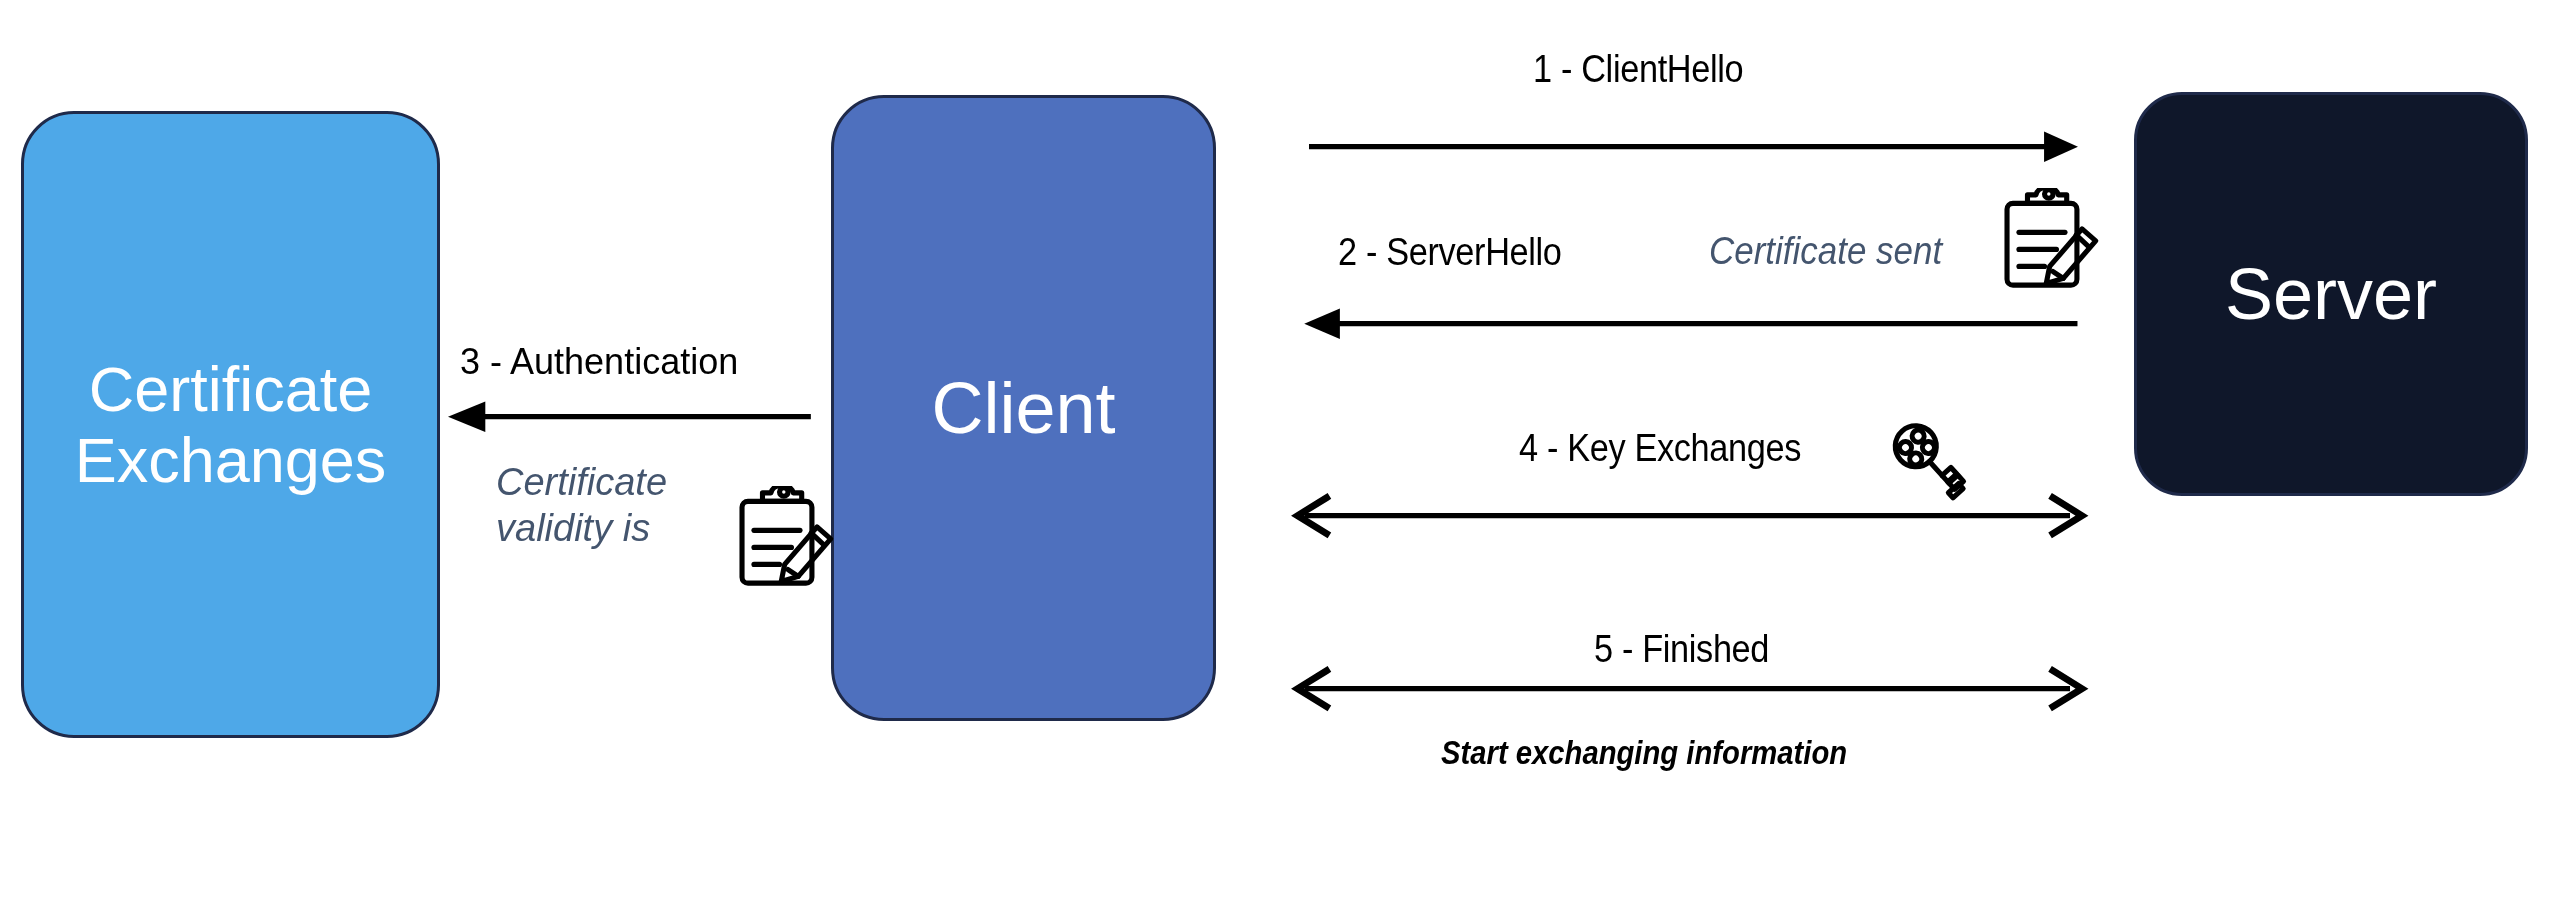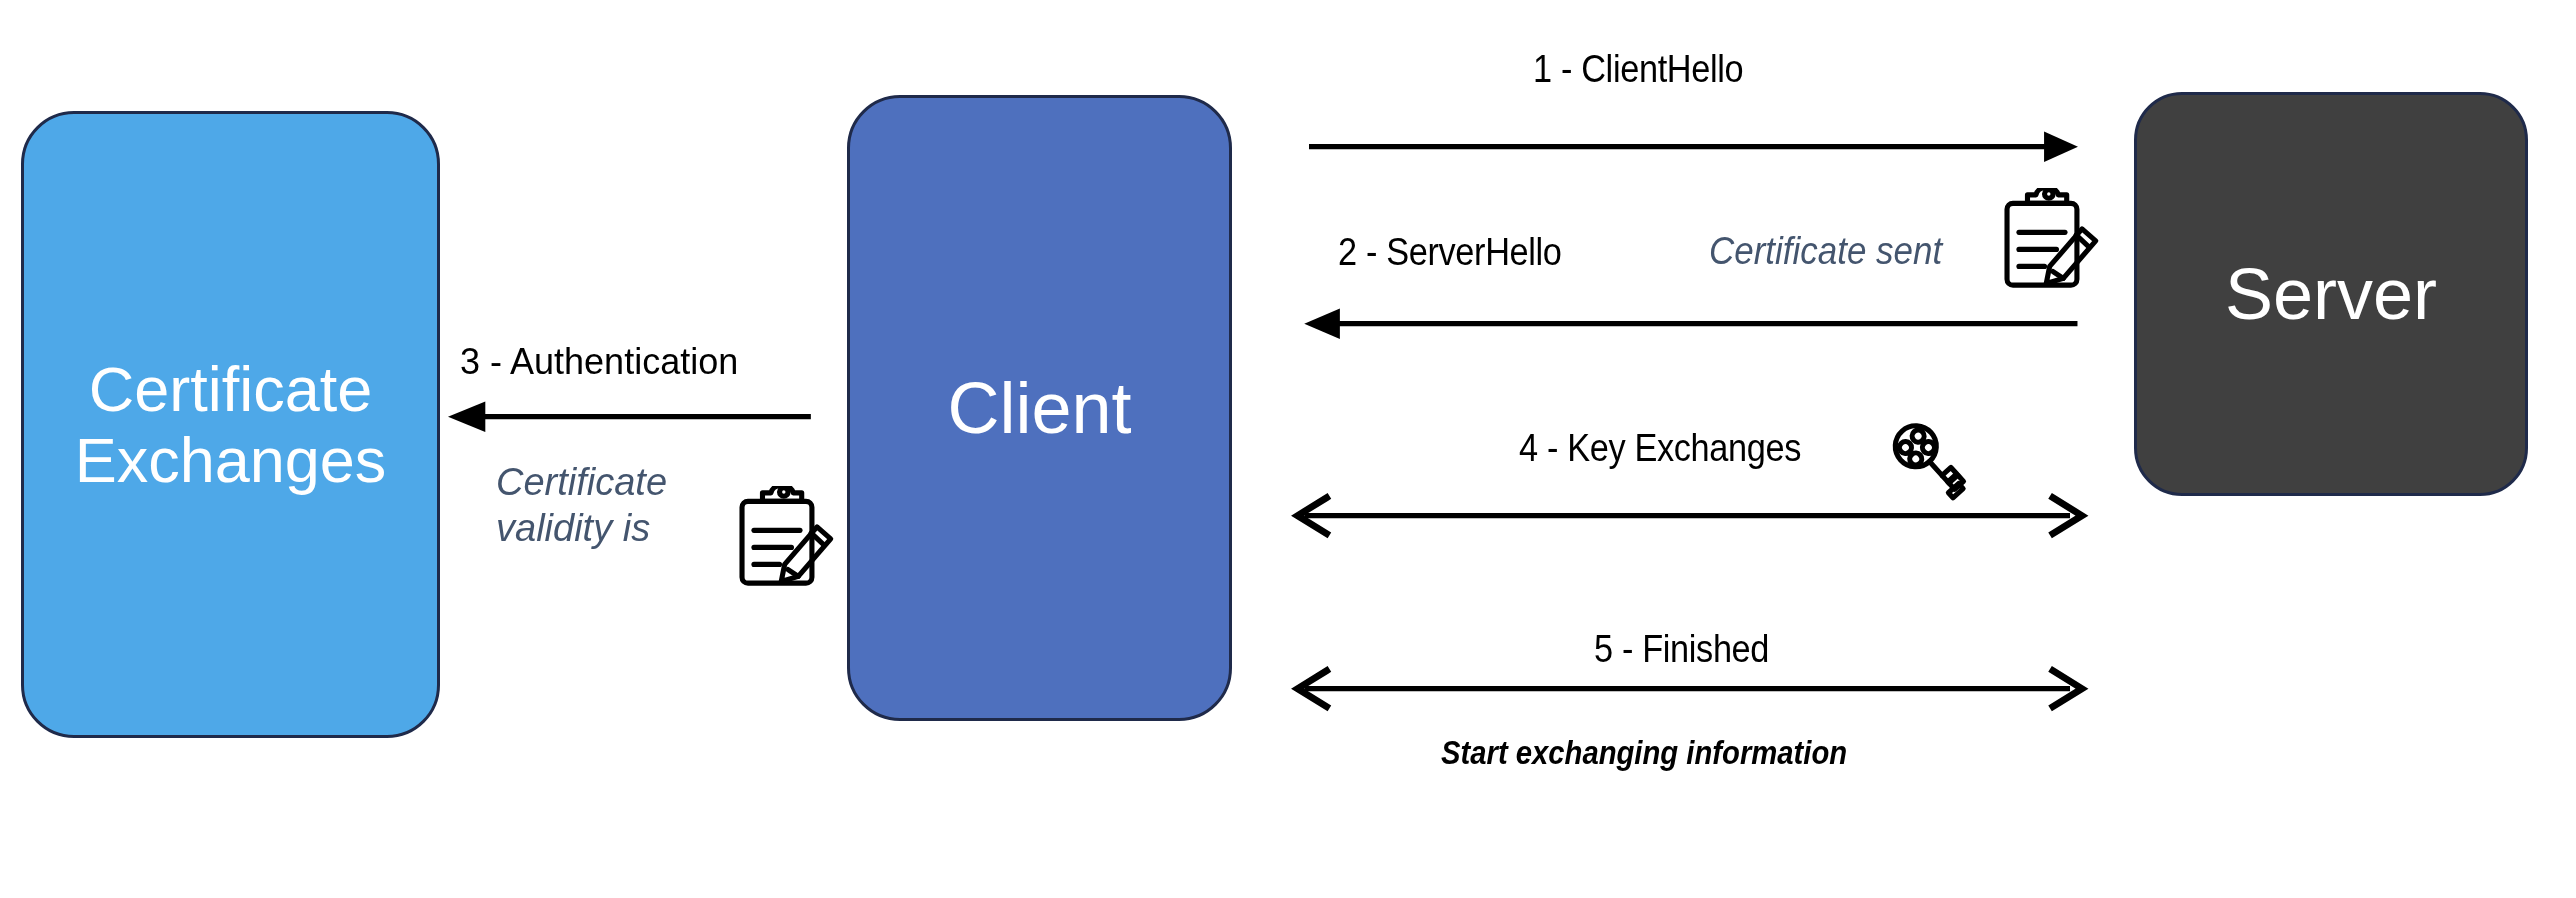--- a/index.html
+++ b/index.html
@@ -36,26 +36,25 @@
     background: #4EA8E8;
     border-radius: 53px;
     font-size: 63px;
   }
   #node-client {
     left: 831px; top: 95px;
     width: 385px; height: 626px;
     background: #4E70BE;
     border-radius: 53px;
     font-size: 72px;
-    margin-left: 16px;
   }
   #node-server {
     left: 2134px; top: 92px;
     width: 394px; height: 404px;
-    background: #404040;
+    background: #0f172a;
     border-radius: 48px;
     font-size: 72px;
   }
 
   
   .arrow {
     position: absolute;
     overflow: visible;
   }
   .arrow line, .arrow polyline, .arrow polygon {

